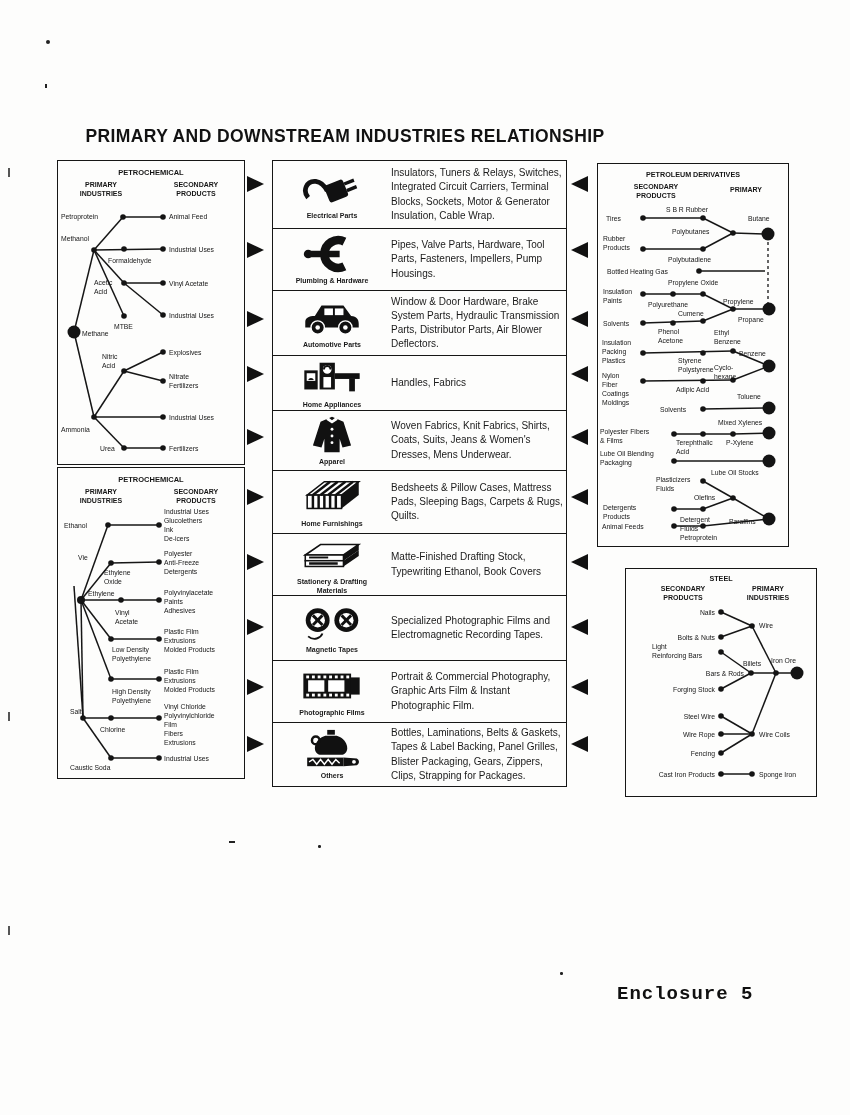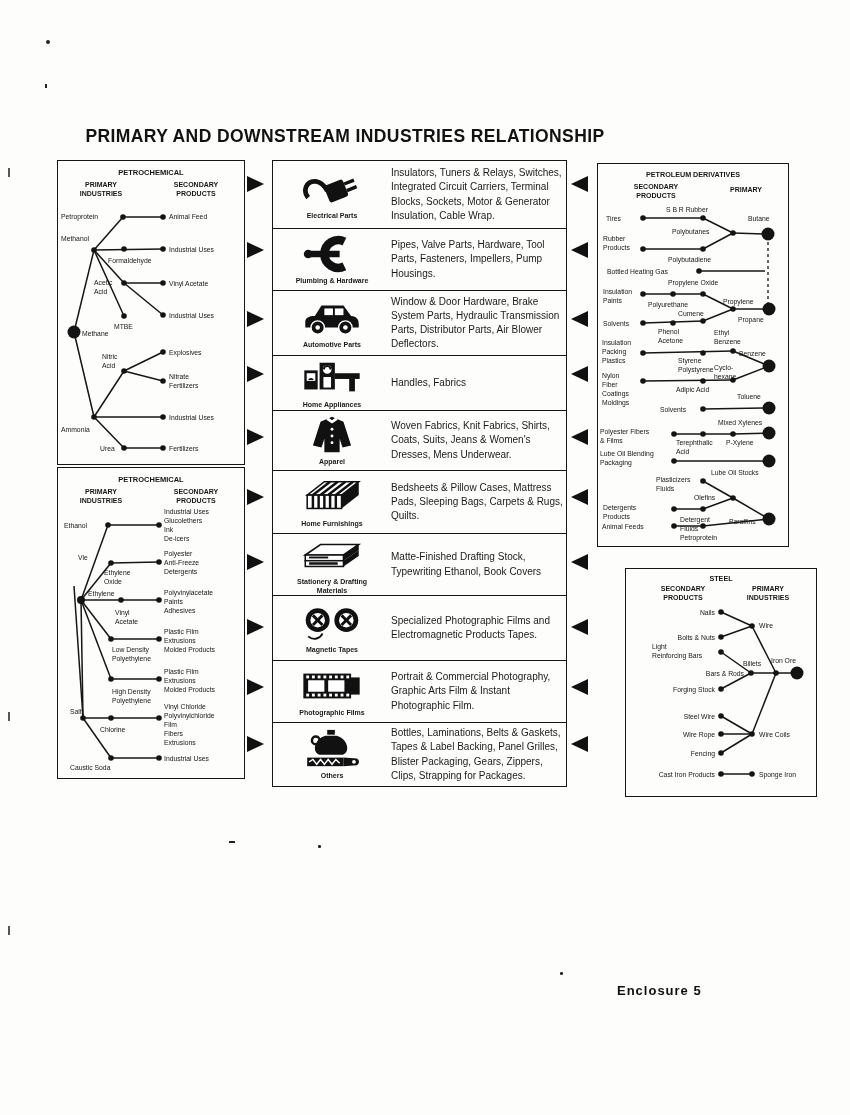--- a/index.html
+++ b/index.html
@@ -13,22 +13,22 @@
   .midbox{position:absolute;left:272px;top:160px;width:293px;border:1.6px solid #161616;background:#fdfdfc;}
   .mid-row{display:flex;align-items:center;border-bottom:1.5px solid #161616;box-sizing:border-box;}
   .mid-row:last-child{border-bottom:none;}
   .mid-icon-wrap{width:118px;flex:none;display:flex;flex-direction:column;align-items:center;justify-content:center;}
   .mid-icon{display:block;}
   .mid-icon svg{width:62px;height:42px;display:block;}
   .mid-caption{font-size:7px;font-weight:bold;text-align:center;white-space:pre-line;line-height:1.3;margin-top:1px;color:#1a1a1a;}
   .mid-desc{font-size:10px;line-height:1.42;width:178px;flex:none;color:#1a1a1a;}
   .arrow-r{position:absolute;width:0;height:0;border-top:8px solid transparent;border-bottom:8px solid transparent;border-left:17px solid #111;}
   .arrow-l{position:absolute;width:0;height:0;border-top:8px solid transparent;border-bottom:8px solid transparent;border-right:17px solid #111;}
-  .enclosure{position:absolute;left:617px;top:983px;font-family:Liberation Sans, sans-serif;
-             font-size:13px;font-weight:bold;letter-spacing:1px;color:#101010;}
+  .enclosure{position:absolute;left:617px;top:983px;font-family:Liberation Mono, monospace;
+             font-size:19px;font-weight:bold;letter-spacing:1px;color:#101010;}
   .artifact{position:absolute;background:#222;}
 </style>
 </head>
 <body>
 
 <div class="page">
 
   <div class="title">PRIMARY AND DOWNSTREAM INDUSTRIES RELATIONSHIP</div>
 
   <div class="gbox" style="left:57px;top:160px;width:186px;height:303px;">
@@ -286,21 +286,21 @@
                   <line x1="42" y1="14" x2="52" y2="24"></line>
                   <line x1="42" y1="24" x2="52" y2="14"></line>
                 </g>
                 <circle cx="47" cy="19" r="2" fill="#111"></circle>
               </g>
               <path d="M7 36 C13 41 20 38 22 33" fill="none" stroke="#111" stroke-width="2"></path>
             </svg>
           </span>
         <div class="mid-caption">Magnetic Tapes</div>
         </div>
-      <div class="mid-desc">Specialized Photographic Films and Electromagnetic Products Tapes.</div>
+      <div class="mid-desc">Specialized Photographic Films and Electromagnetic Recording Tapes.</div>
     </div>
     <div class="mid-row" style="height:62px">
       <div class="mid-icon-wrap">
           <span class="mid-icon">
             <svg viewBox="0 0 64 44">
               <rect x="2" y="9" width="50" height="26" fill="#111"></rect>
               <rect x="51" y="13" width="10" height="18" fill="#111"></rect>
               <g fill="#fff">
                 <rect x="5" y="11" width="3" height="3"></rect>
                 <rect x="11" y="11" width="3" height="3"></rect>

